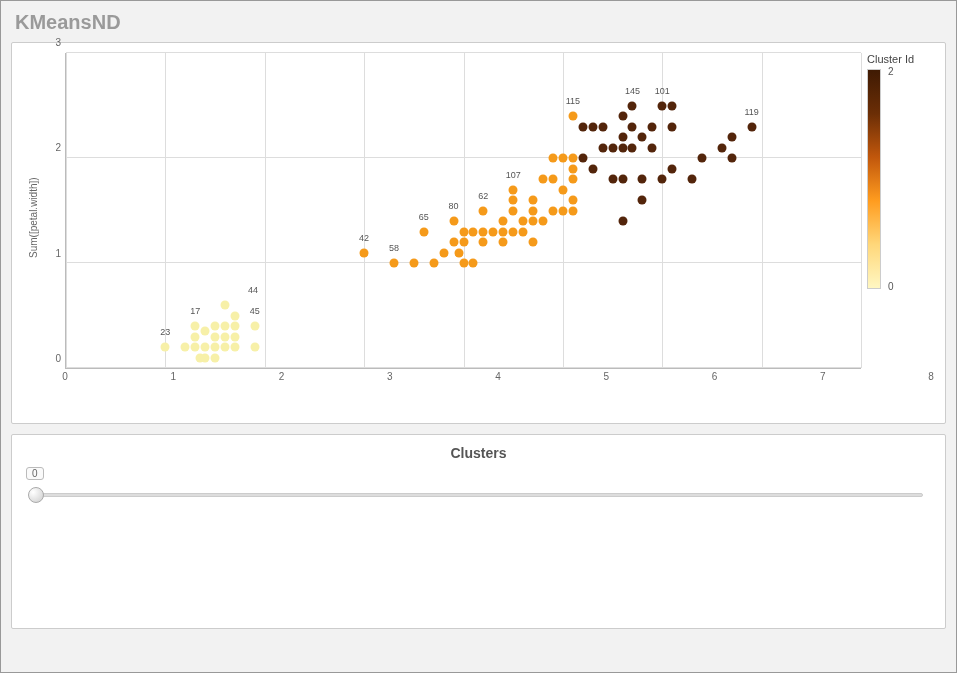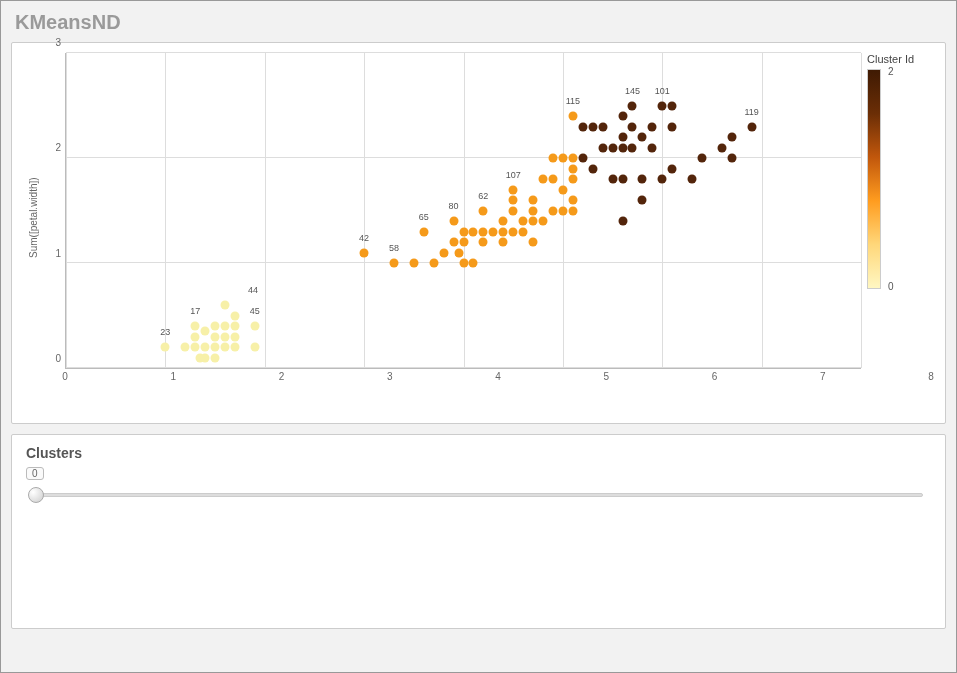--- a/index.html
+++ b/index.html
@@ -104,21 +104,21 @@
   .gradient {
     width: 14px;
     height: 220px;
     background: linear-gradient(to top, #fff7c2, #ffd77a, #ff9c1f, #c1570c, #6b2e06, #3f1a03);
     border: 1px solid #ccc;
     position: relative;
   }
   .gradient .gmax { position: absolute; left: 20px; top: -4px; }
   .gradient .gmin { position: absolute; left: 20px; bottom: -4px; }
   .slider-panel { height: 195px; }
-  .slider-title { font-size: 14px; font-weight: 700; color: #555; }
+  .slider-title { font-size: 14px; font-weight: 700; color: #555; text-align: center; }
   .slider-badge {
     display: inline-block;
     border: 1px solid #bbb;
     border-radius: 3px;
     background: #fafafa;
     font-size: 10px;
     padding: 0 5px;
     margin-top: 6px;
     color: #666;
   }

